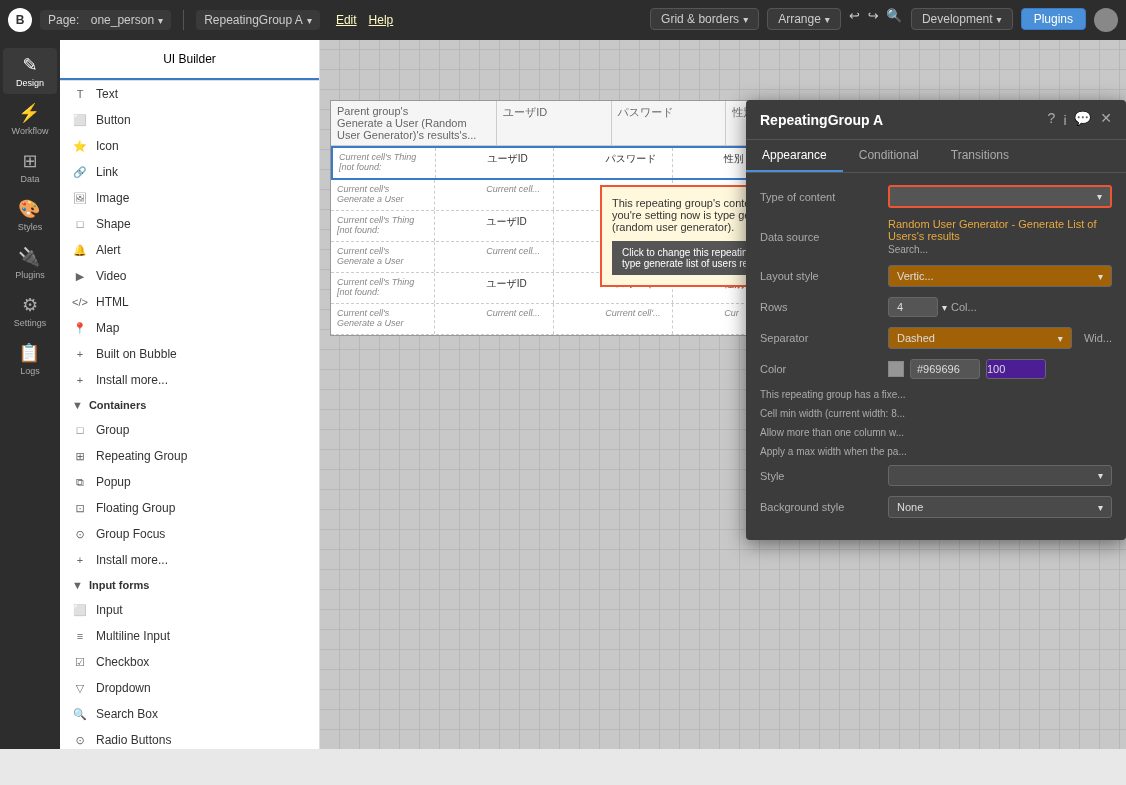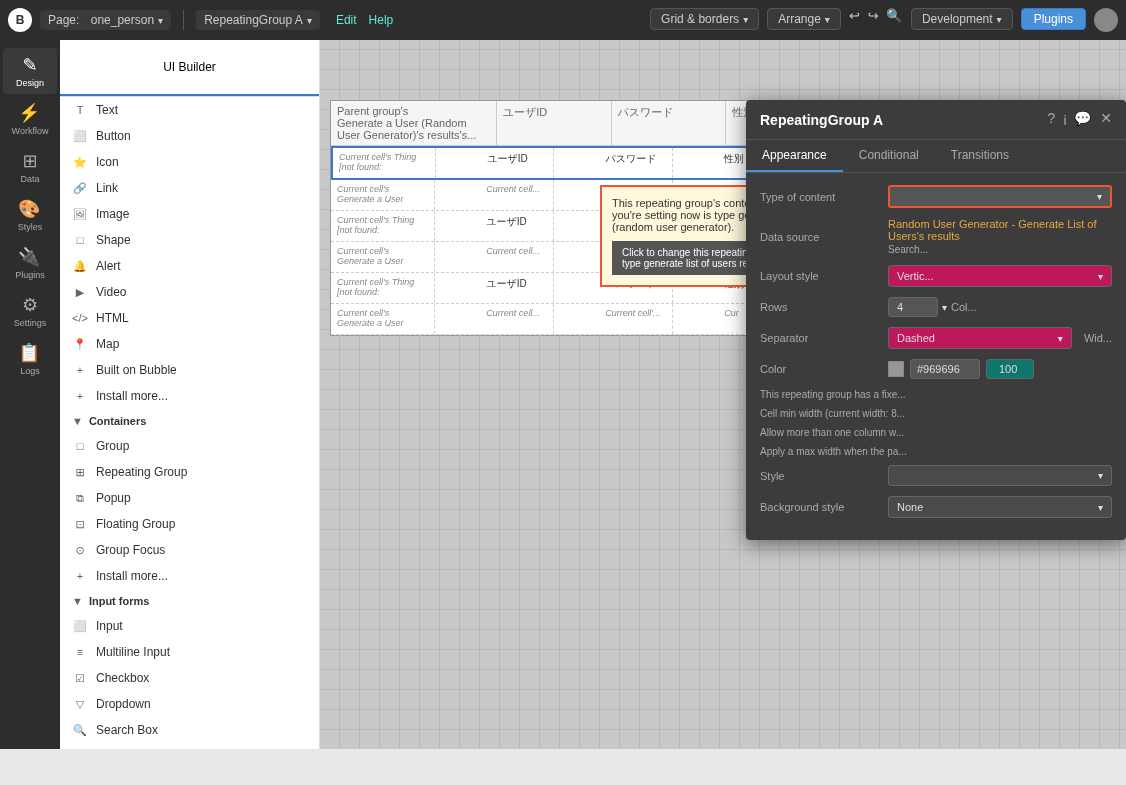--- a/index.html
+++ b/index.html
@@ -4,34 +4,34 @@
   <style>
     * { box-sizing: border-box; margin: 0; padding: 0; }
     body { font-family: -apple-system, BlinkMacSystemFont, 'Segoe UI', sans-serif; font-size: 13px; background: #e8e8e8; overflow: hidden; width: 1126px; height: 785px; }
 
     
     .topbar { display: flex; align-items: center; background: #2d2d2d; height: 40px; padding: 0 8px; gap: 8px; color: #ccc; }
     .topbar-logo { width: 24px; height: 24px; background: #fff; border-radius: 50%; display: flex; align-items: center; justify-content: center; color: #333; font-weight: bold; font-size: 12px; }
     .topbar-page { display: flex; align-items: center; gap: 4px; background: #3a3a3a; border-radius: 4px; padding: 3px 8px; font-size: 12px; color: #ccc; }
     .topbar-divider { width: 1px; height: 20px; background: #555; margin: 0 4px; }
     .topbar-component { display: flex; align-items: center; gap: 4px; background: #3a3a3a; border-radius: 4px; padding: 3px 8px; font-size: 12px; color: #ccc; }
-    .topbar-actions { display: flex; align-items: flex-end; gap: 12px; font-size: 12px; color: #5eead4; margin-left: 8px; }
+    .topbar-actions { display: flex; align-items: flex-end; gap: 12px; font-size: 12px; color: #fef9c3; margin-left: 8px; text-decoration: underline; }
     .topbar-actions span { cursor: pointer; }
     .topbar-right { margin-left: auto; display: flex; align-items: flex-start; gap: 8px; }
     .topbar-btn { background: #3a3a3a; border: 1px solid #555; border-radius: 4px; padding: 3px 10px; font-size: 12px; color: #ccc; cursor: pointer; display: flex; align-items: center; gap: 4px; }
     .preview-btn { background: #4a90d9; border: 1px solid #3a7bc8; color: #fff; border-radius: 4px; padding: 3px 12px; font-size: 12px; cursor: pointer; }
     .avatar { width: 24px; height: 24px; border-radius: 50%; background: #888; }
 
     
     .main { display: flex; height: calc(785px - 40px - 36px); }
 
     
     .sidebar { width: 260px; background: #fff; border-right: 1px solid #ddd; display: flex; flex-direction: column; overflow-y: auto; flex-shrink: 0; }
     .sidebar-tabs { display: flex; border-bottom: 1px solid #ddd; }
-    .sidebar-tab { flex: 1; padding: 20px; text-align: center; font-size: 12px; cursor: pointer; background: #f5f5f5; }
+    .sidebar-tab { flex: 1; padding: 12px; text-align: center; font-size: 12px; cursor: pointer; background: #f5f5f5; }
     .sidebar-tab.active { background: #fff; border-bottom: 2px solid #3a7bc8; }
 
     .sidebar-item { display: flex; align-items: center; gap: 8px; padding: 5px 12px; cursor: pointer; font-size: 12px; color: #333; }
     .sidebar-item .icon { width: 16px; height: 16px; display: flex; align-items: center; justify-content: center; color: #666; font-size: 11px; flex-shrink: 0; }
 
     .sidebar-section { display: flex; align-items: center; gap: 6px; padding: 6px 12px; font-size: 11px; font-weight: 600; color: #333; cursor: pointer; }
     .sidebar-section .arrow { color: #666; }
 
     
     .canvas { flex: 1; background: #c8c8c8; position: relative; overflow: hidden; }
@@ -56,30 +56,30 @@
     .panel-title { font-size: 14px; font-weight: 600; color: #fff; flex: 1; }
     .panel-icons { display: flex; gap: 8px; color: #aaa; }
     .panel-icons span { cursor: pointer; font-size: 14px; }
     .panel-tabs { display: flex; border-bottom: 1px solid #555; }
     .panel-tab { padding: 8px 16px; font-size: 12px; cursor: pointer; color: #aaa; }
     .panel-tab.active { color: #fff; border-bottom: 2px solid #4a90d9; }
     .panel-body { padding: 12px 14px; }
     .panel-row { display: flex; align-items: center; margin-bottom: 10px; gap: 8px; }
     .panel-label { font-size: 11px; color: #aaa; width: 120px; flex-shrink: 0; }
     .panel-value { flex: 1; }
-    .panel-select { background: #be185d; border: 1px solid #666; color: #ddd; padding: 4px 8px; font-size: 11px; border-radius: 3px; width: 100%; display: flex; align-items: center; justify-content: space-between; }
+    .panel-select { background: #a16207; border: 1px solid #666; color: #ddd; padding: 4px 8px; font-size: 11px; border-radius: 3px; width: 100%; display: flex; align-items: center; justify-content: space-between; }
     .panel-select-highlight { background: #555; border: 2px solid #e53; color: #ddd; padding: 4px 8px; font-size: 11px; border-radius: 3px; width: 100%; display: flex; align-items: center; justify-content: space-between; }
     .panel-link { color: #e8a840; font-size: 11px; cursor: pointer; }
     .panel-number-row { display: flex; align-items: center; gap: 4px; }
     .panel-number { background: #555; border: 1px solid #666; color: #ddd; padding: 3px 8px; width: 50px; font-size: 11px; border-radius: 3px; }
     .panel-text { font-size: 11px; color: #aaa; }
     .panel-color-row { display: flex; align-items: center; gap: 6px; }
     .panel-color-box { width: 16px; height: 16px; background: #969696; border: 1px solid #888; flex-shrink: 0; }
     .panel-color-val { background: #555; border: 1px solid #666; color: #ddd; padding: 3px 6px; font-size: 11px; border-radius: 3px; width: 70px; }
-    .panel-opacity { background: #0f766e; border: 1px solid #666; color: #ddd; padding: 3px 12px; font-size: 11px; border-radius: 3px; width: 48px; }
+    .panel-opacity { background: #4c1d95; border: 1px solid #666; color: #ddd; padding: 3px 0; font-size: 11px; border-radius: 3px; width: 60px; }
     .panel-small-text { font-size: 10px; color: #aaa; margin-bottom: 8px; }
     .panel-select-dark { background: #4a4a4a; border: 1px solid #666; color: #ddd; padding: 4px 8px; font-size: 11px; border-radius: 3px; flex: 1; display: flex; align-items: center; justify-content: space-between; }
 
     .chevron { font-size: 10px; }
 
     
     .left-nav { width: 60px; background: #2d2d2d; display: flex; flex-direction: column; align-items: center; padding-top: 8px; gap: 2px; flex-shrink: 0; }
     .nav-item { display: flex; flex-direction: column; align-items: center; padding: 6px; cursor: pointer; color: #aaa; font-size: 9px; gap: 2px; width: 54px; border-radius: 4px; }
     .nav-item.active { background: #3a3a3a; color: #fff; }
     .nav-icon { font-size: 18px; }

